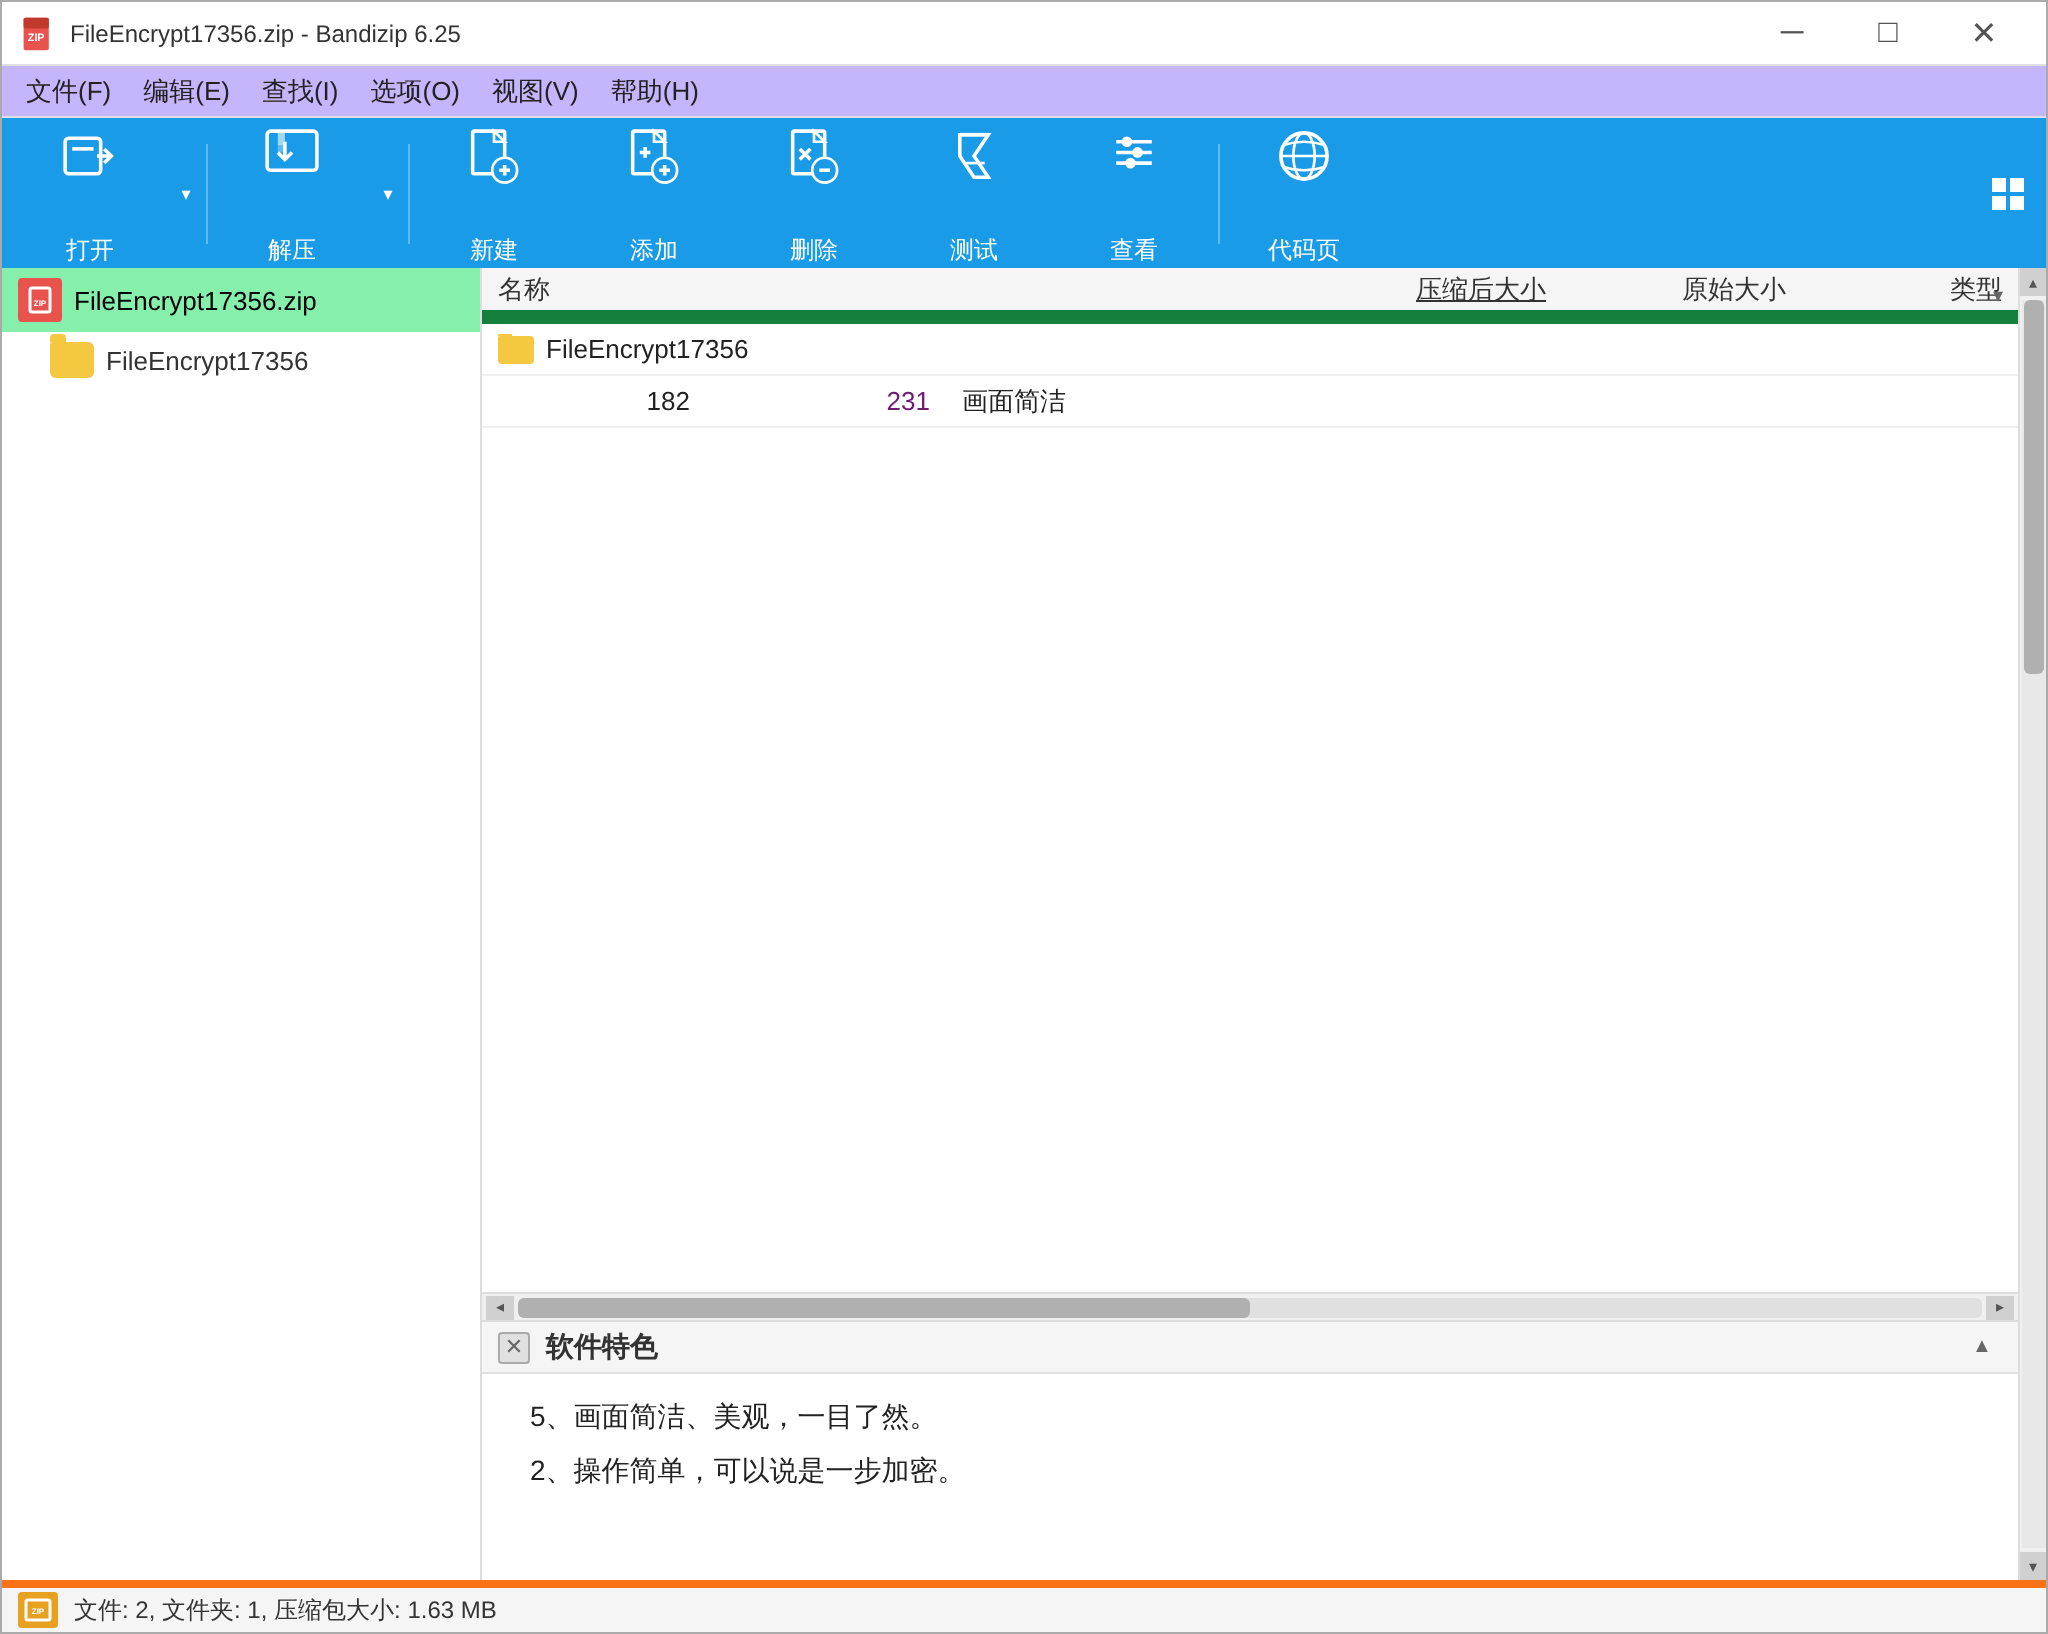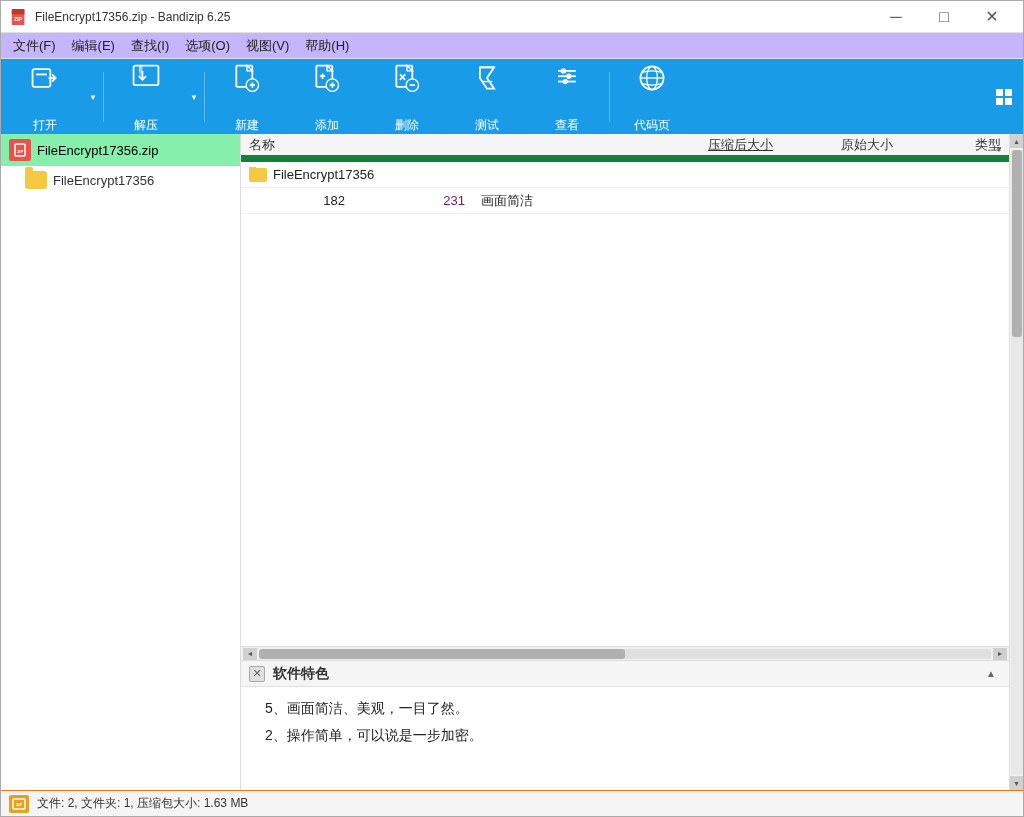--- a/index.html
+++ b/index.html
@@ -502,21 +502,21 @@
       width: 10px;
       height: 30%;
       background: #b0b0b0;
       border-radius: 3px;
     }
 
     
     .status-bar {
       height: 26px;
       background: #f5f5f5;
-      border-top: 1px solid #f97316;
+      border-top: 4px solid #f97316;
       display: flex;
       align-items: center;
       padding: 0 8px;
       gap: 8px;
       font-size: 12px;
       color: #333;
     }
 
     .status-icon {
       width: 20px;

